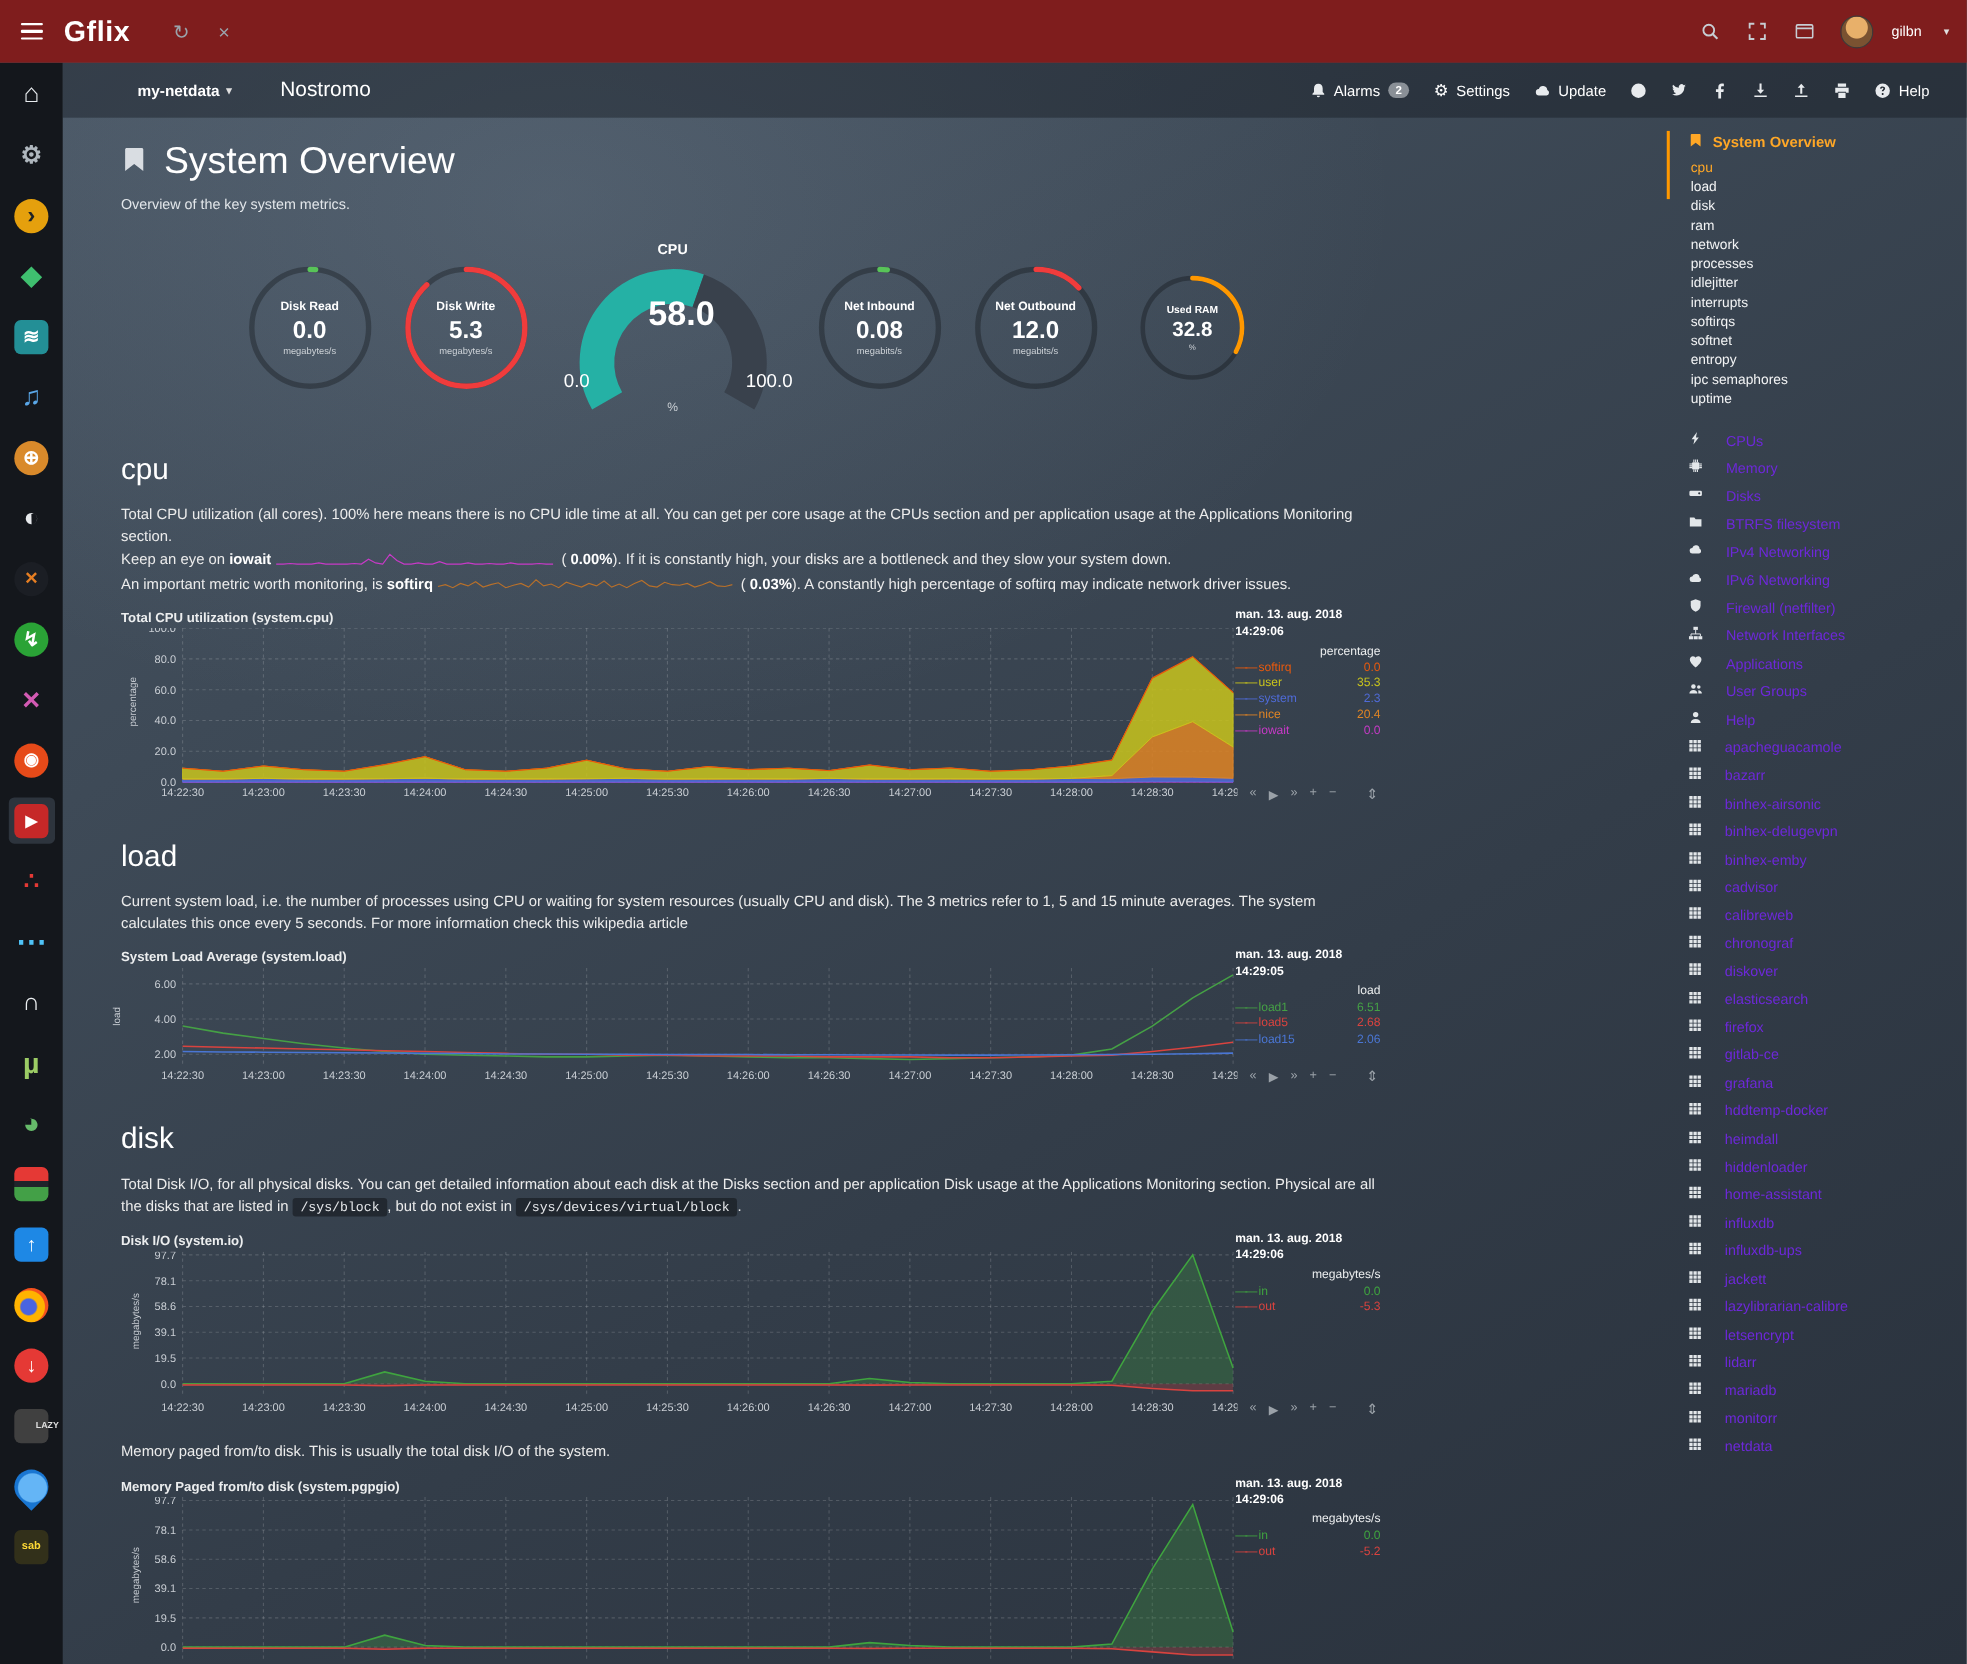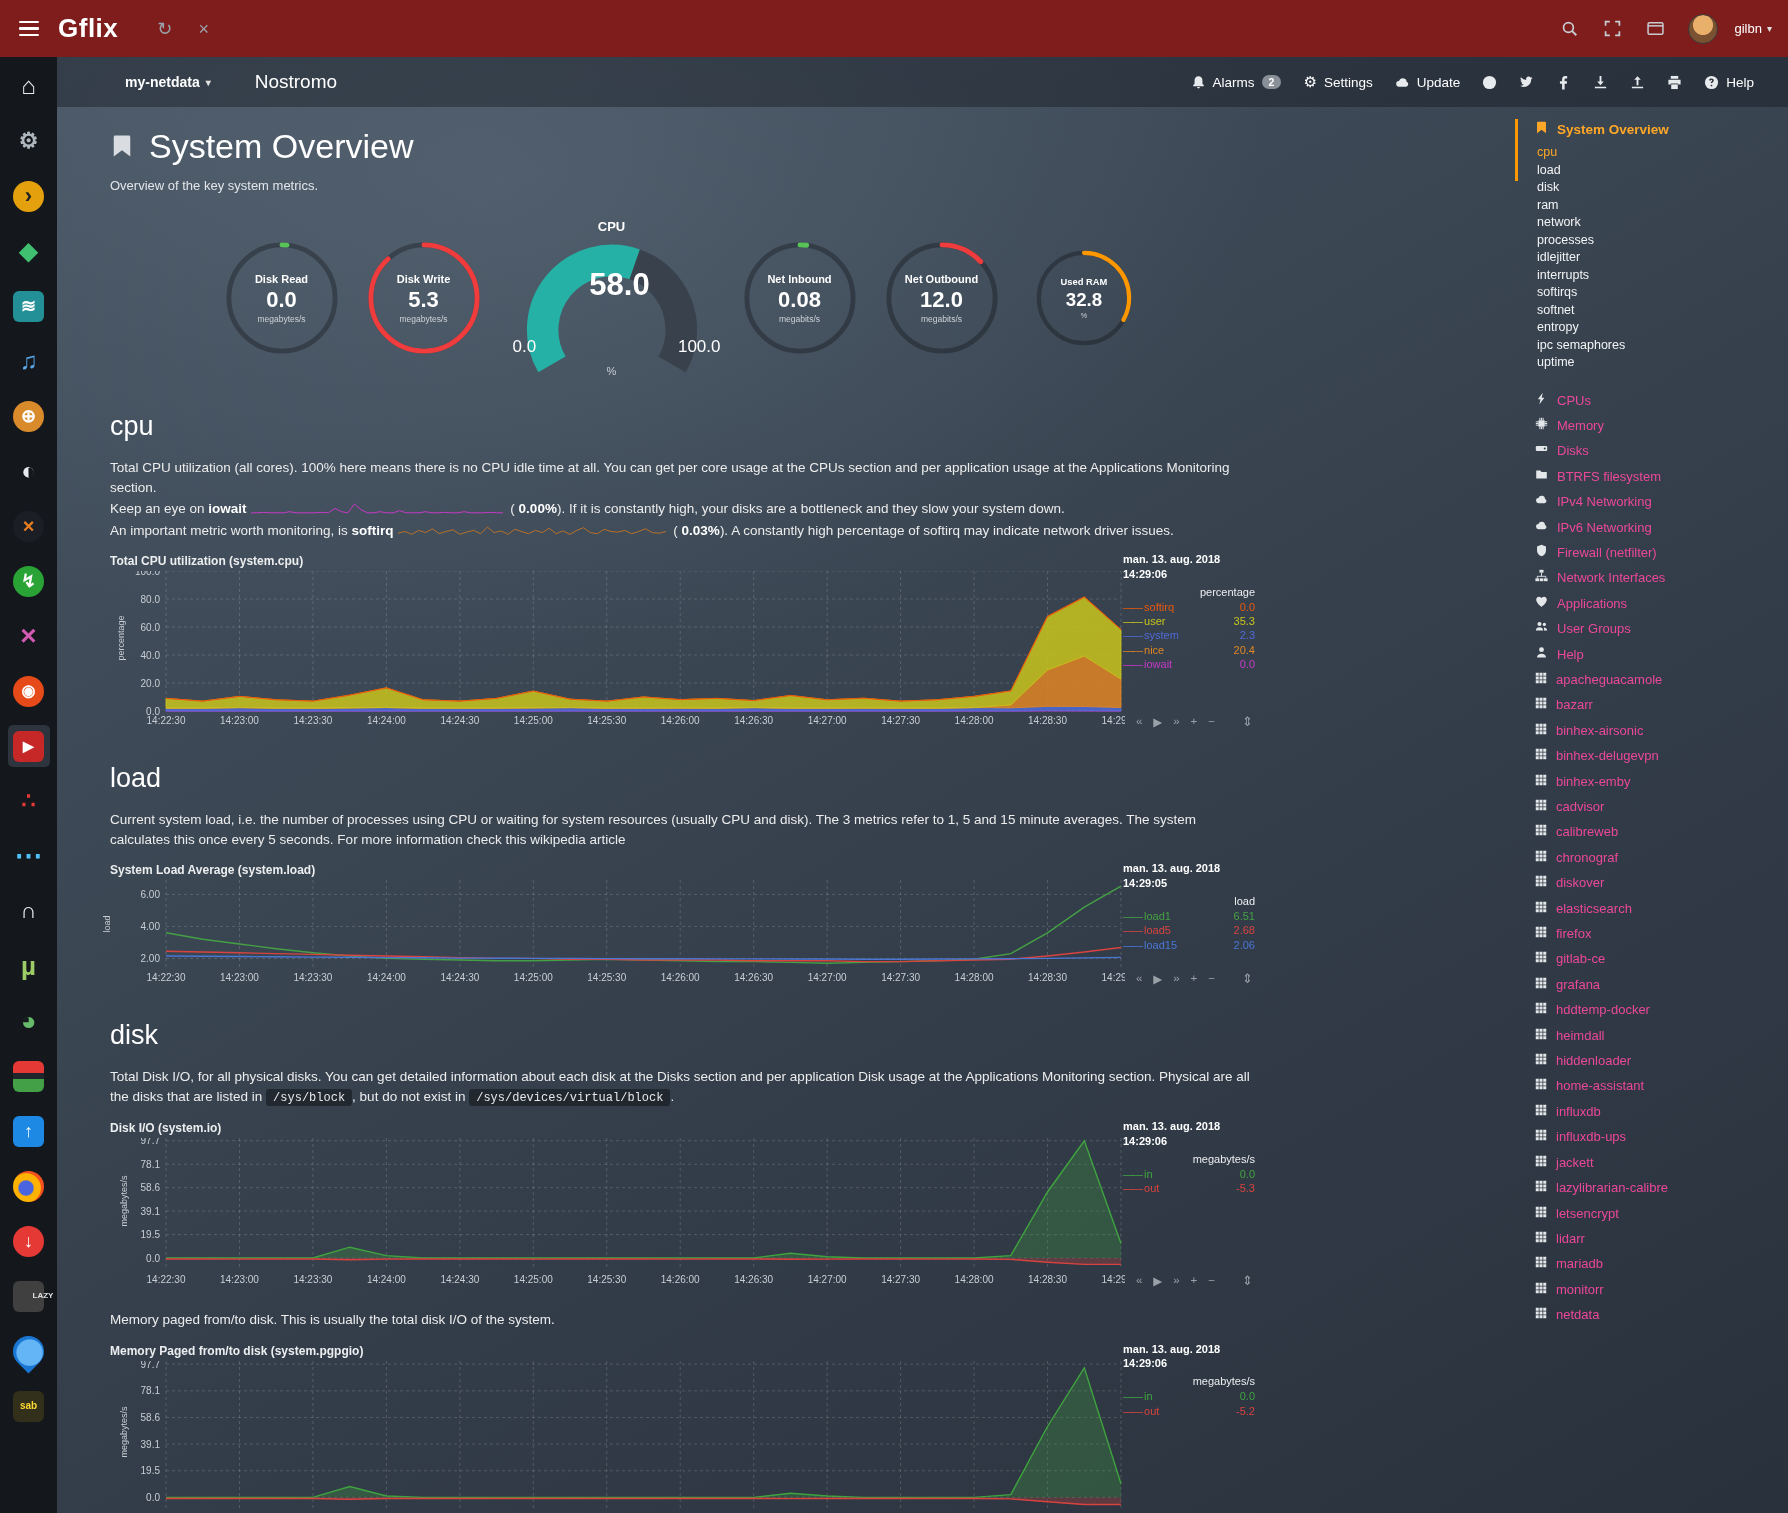--- a/index.html
+++ b/index.html
@@ -13,21 +13,21 @@
   
   .topbar{position:absolute;top:0;left:0;width:100%;height:57px;background:#7f1d1d;display:flex;align-items:center;z-index:20}
   .burger{width:58px;height:57px;display:flex;flex-direction:column;justify-content:center;align-items:center;gap:4px;cursor:pointer}
   .burger i{display:block;width:20px;height:2.5px;background:#fff;border-radius:1px}
   .brand{font-size:26px;font-weight:bold;letter-spacing:.5px;margin-right:26px}
   .tb-glyph{color:#9aa3ab;font-size:18px;margin:0 13px;cursor:pointer;line-height:1}
   .tb-right{margin-left:auto;display:flex;align-items:center;padding-right:16px;gap:9px}
   .tb-ic{color:#c7cdd3;width:34px;height:34px;display:flex;align-items:center;justify-content:center;cursor:pointer}
   .avatar{width:30px;height:30px;border-radius:50%;margin-left:6px;cursor:pointer;
     background:radial-gradient(circle at 50% 36%,#e8b06a 0 42%,#7a5231 46% 100%);border:1px solid #3a3a3a}
-  .username{font-size:13px;margin-left:8px;cursor:pointer;display:flex;align-items:center;gap:5px}
+  .username{font-size:13px;margin-left:8px;cursor:pointer;display:flex;align-items:center;gap:20px}
   .caret{font-size:10px;color:#e0e0e0}
   
   .app-sidebar{position:absolute;top:57px;left:0;bottom:0;width:57px;background:#14171c;display:flex;flex-direction:column;align-items:center;padding-top:8px;gap:13px;z-index:10}
   .app-item{width:42px;height:42px;display:flex;align-items:center;justify-content:center;border-radius:5px;cursor:pointer;flex:0 0 auto}
   .app-item.active{background:#2d343d}
   .app-glyph{width:31px;height:31px;display:flex;align-items:center;justify-content:center;font-weight:bold;line-height:1;text-align:center}
   .app-glyph.circle{border-radius:50%}
   .app-glyph.square{border-radius:6px}
   .app-glyph.drop{border-radius:50% 50% 50% 0;transform:rotate(-45deg)}
   .app-glyph.drop > span{transform:rotate(45deg)}
@@ -80,21 +80,21 @@
   .chart-toolbox{position:absolute;right:40px;bottom:0;display:flex;gap:11px;color:#9aa1a8;font-size:11.5px}
   .chart-toolbox span{cursor:pointer}
   .chart-resize{position:absolute;right:2px;bottom:0;color:#9aa1a8;font-size:13px;cursor:ns-resize}
   
   .right-sidebar{position:absolute;top:50px;right:0;bottom:0;width:273px;padding:14px 8px 0 20px;overflow:hidden;z-index:4}
   .active-bar{position:absolute;left:0;top:12px;width:3px;height:62px;background:#ff9800}
   .rs-head{display:flex;align-items:center;gap:9px;color:#ffa726;font-weight:bold;font-size:13.5px;cursor:pointer}
   .rs-subs{margin:7px 0 16px 2px}
   .rs-sub-item{font-size:12.5px;line-height:17.5px;color:#f3f4f5;cursor:pointer}
   .rs-sub-item.active{color:#ffa726}
-  .rs-list .rs-row{display:flex;align-items:center;gap:9px;font-size:13px;line-height:25.4px;color:#ec4899;cursor:pointer;white-space:nowrap}
+  .rs-list .rs-row{display:flex;align-items:center;gap:21px;font-size:13px;line-height:25.4px;color:#6d28d9;cursor:pointer;white-space:nowrap}
   .rs-row svg{flex:0 0 auto;color:#e3e7ea}
 </style>
 </head>
 <body>
 
 <header class="topbar">
   <div class="burger">
       <i></i>
       <i></i>
       <i></i>

